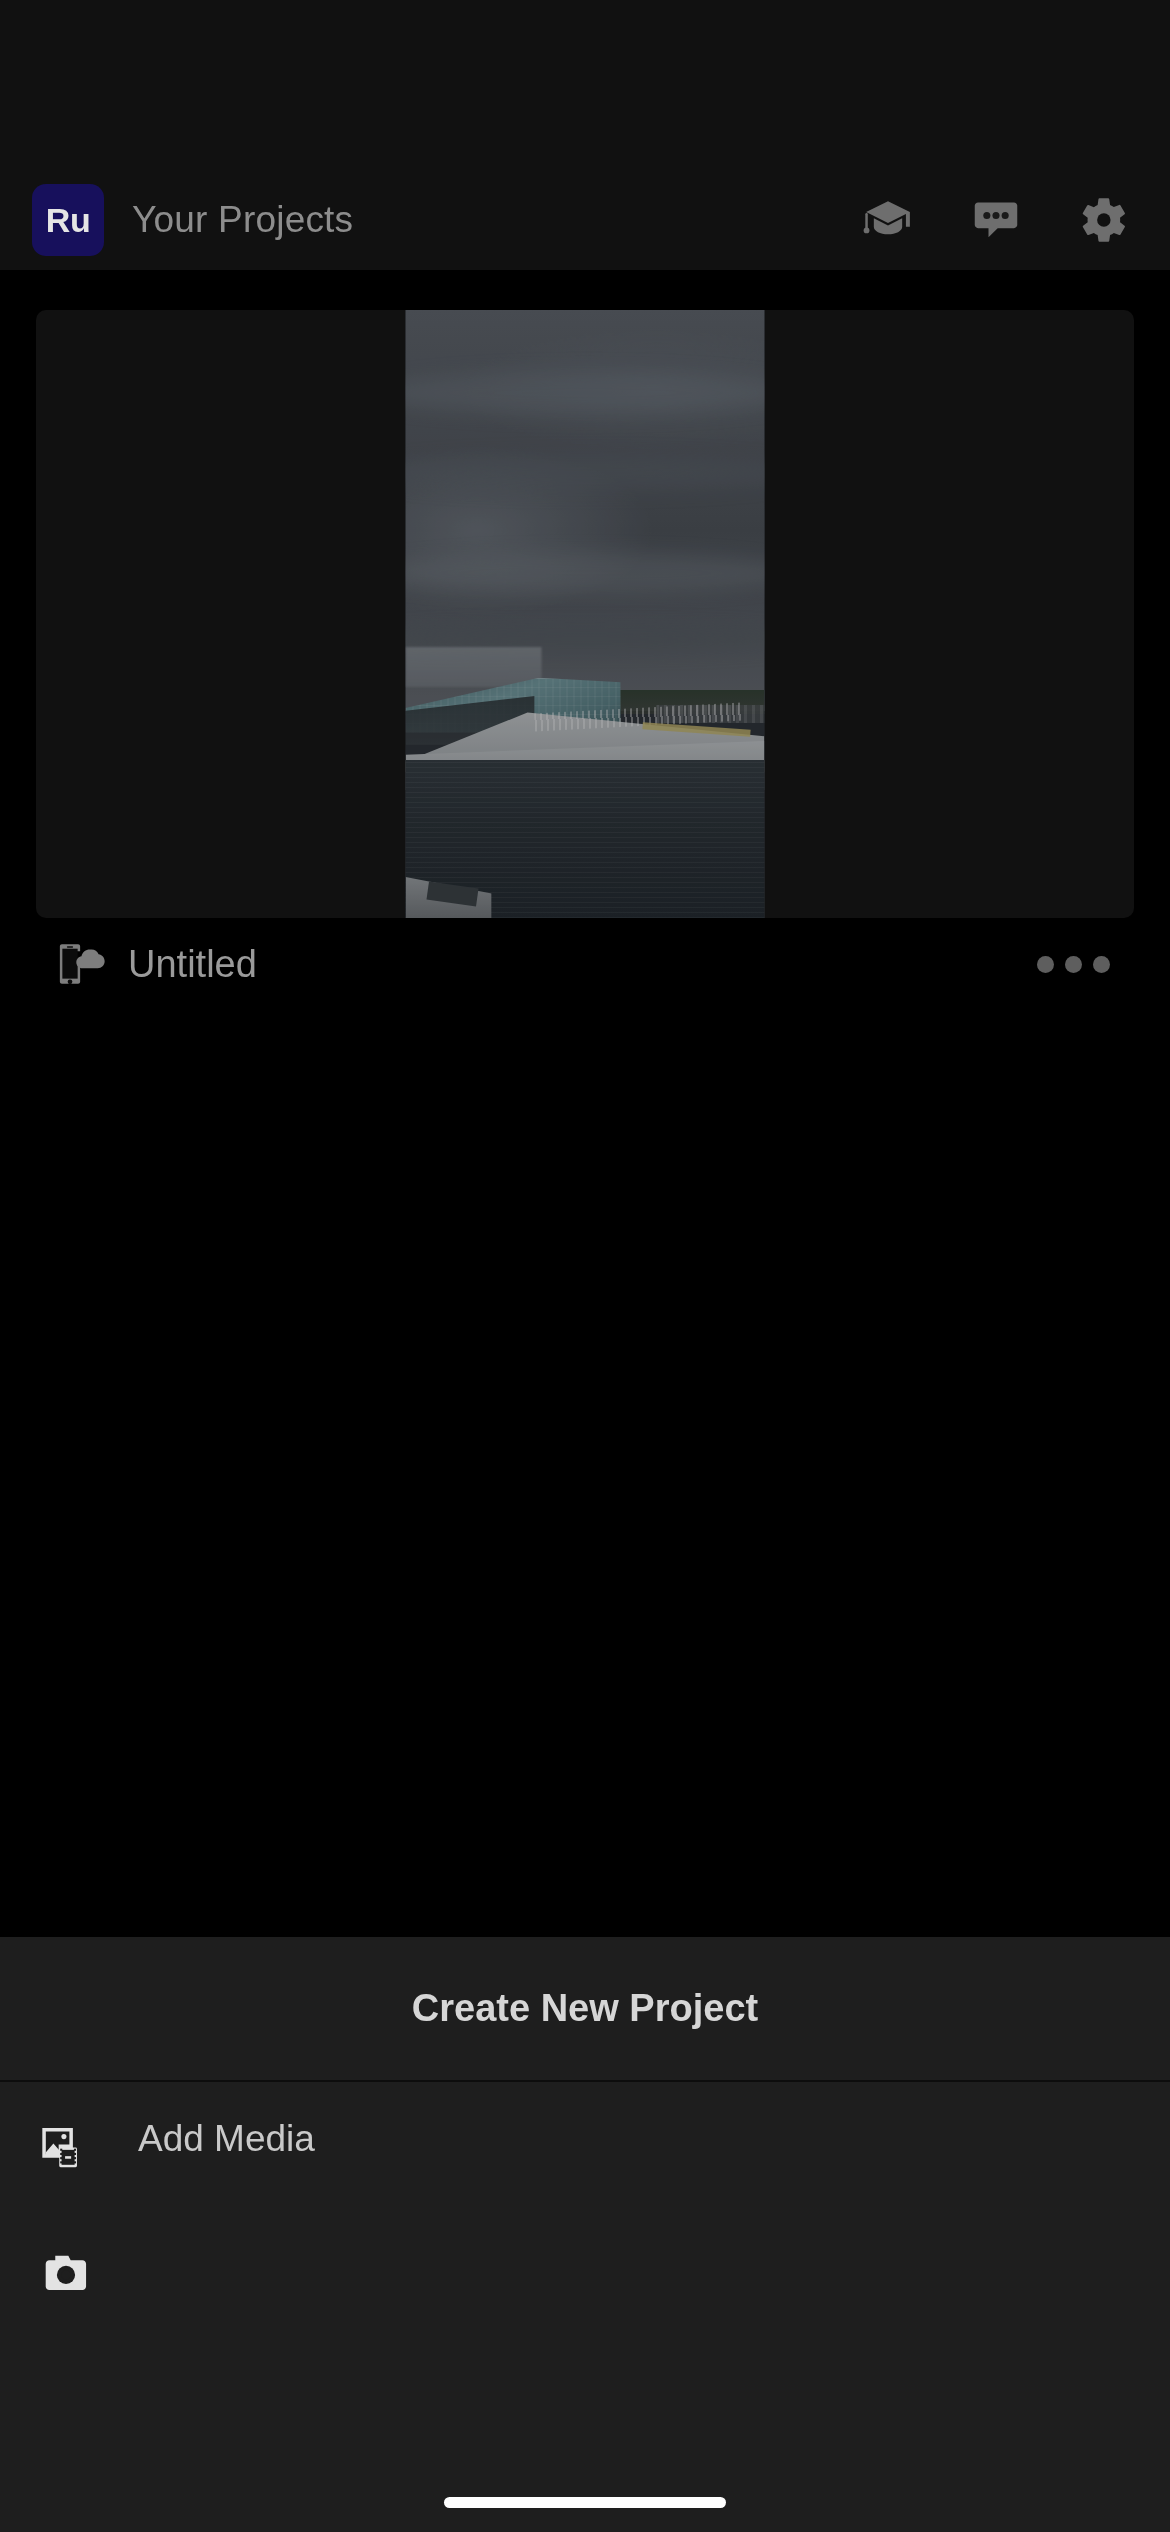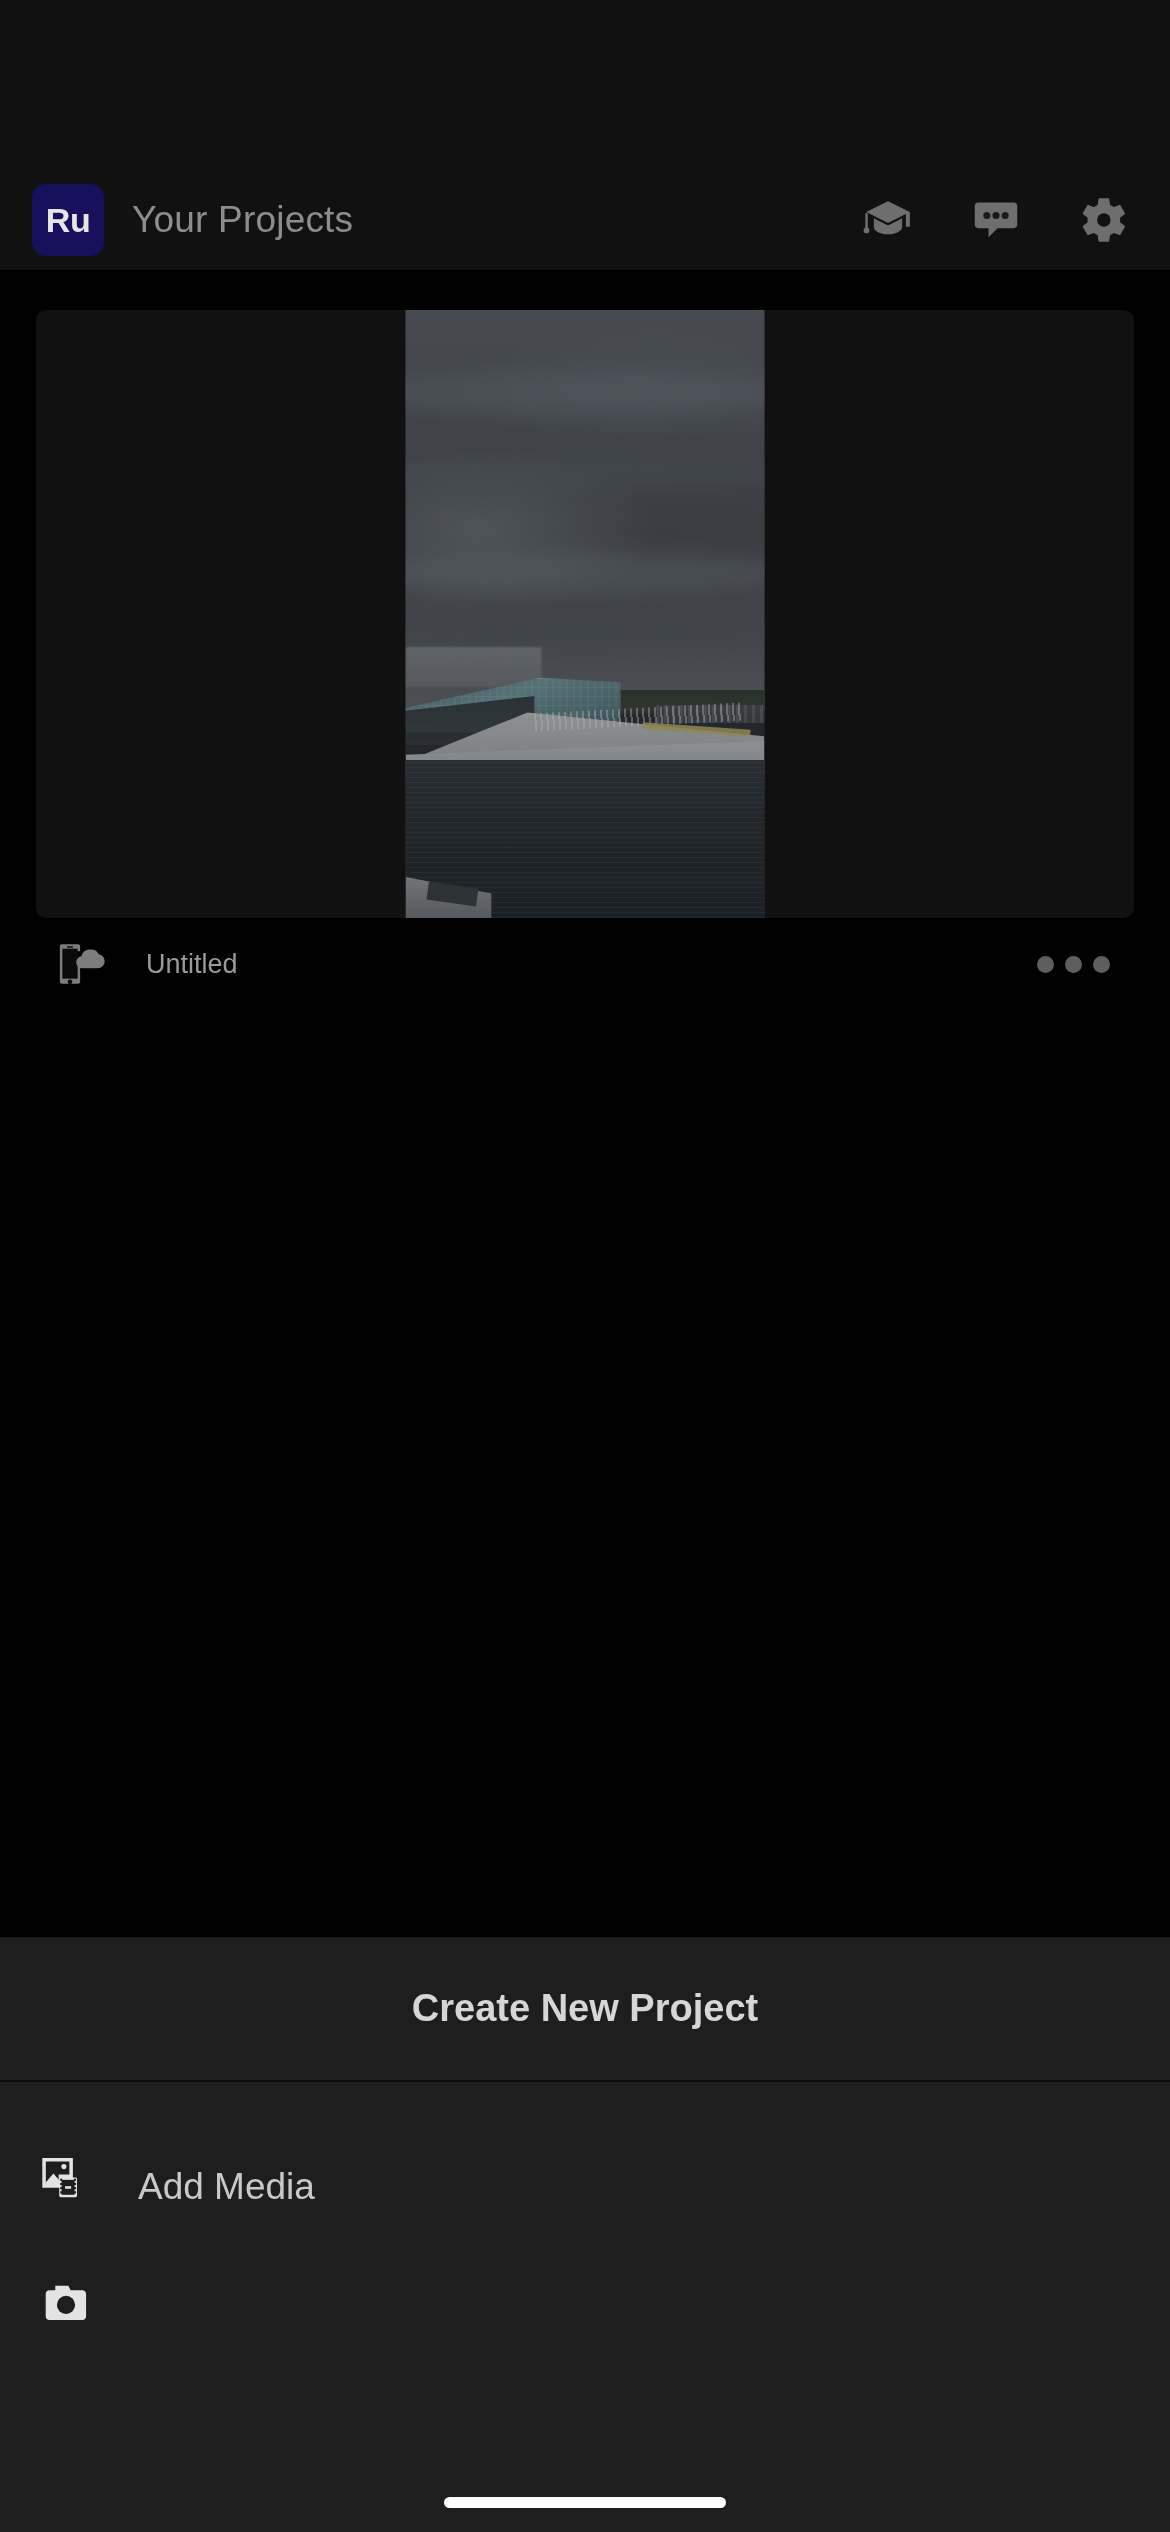--- a/index.html
+++ b/index.html
@@ -136,36 +136,36 @@
     background:#3a4045; transform:rotate(8deg);
   }
   .photo-tint { position:absolute; inset:0; background:rgba(0,0,0,0.22); }
 
   
   .meta-row {
     display:flex; align-items:center;
     height:92px; margin:0 36px; padding:0 14px;
   }
   .meta-icon { width:58px; height:58px; display:flex; align-items:center; justify-content:center; flex:0 0 auto; }
-  .meta-name { margin-left:38px; color:#9a9a9a; font-size:27px; font-weight:400; }
+  .meta-name { margin-left:20px; color:#9a9a9a; font-size:38px; font-weight:400; }
   .meta-more { margin-left:auto; display:flex; gap:11px; align-items:center; padding:16px 10px; }
   .dot { width:17px; height:17px; border-radius:50%; background:#5e5e5e; }
 
   
   .sheet {
     position:absolute; left:0; bottom:0; width:1170px; height:595px;
     background:#1e1e1e;
   }
   .sheet-title {
     height:145px; display:flex; align-items:center; justify-content:center;
     color:#d6d6d6; font-size:38px; font-weight:bold;
     border-bottom:2px solid #0d0d0d;
   }
   .sheet-item {
-    display:flex; align-items:flex-end; height:90px;
+    display:flex; align-items:flex-start; height:90px;
     padding:0 36px; margin-top:36px;
   }
   .sheet-icon { width:60px; height:60px; display:flex; align-items:center; justify-content:center; flex:0 0 auto; }
   .sheet-label { margin-left:42px; color:#c9c9c9; font-size:37px; font-weight:400; }
 
   .home-indicator {
     position:absolute; left:50%; transform:translateX(-50%);
     bottom:24px; width:282px; height:11px; border-radius:6px; background:#ffffff;
   }
 </style>

